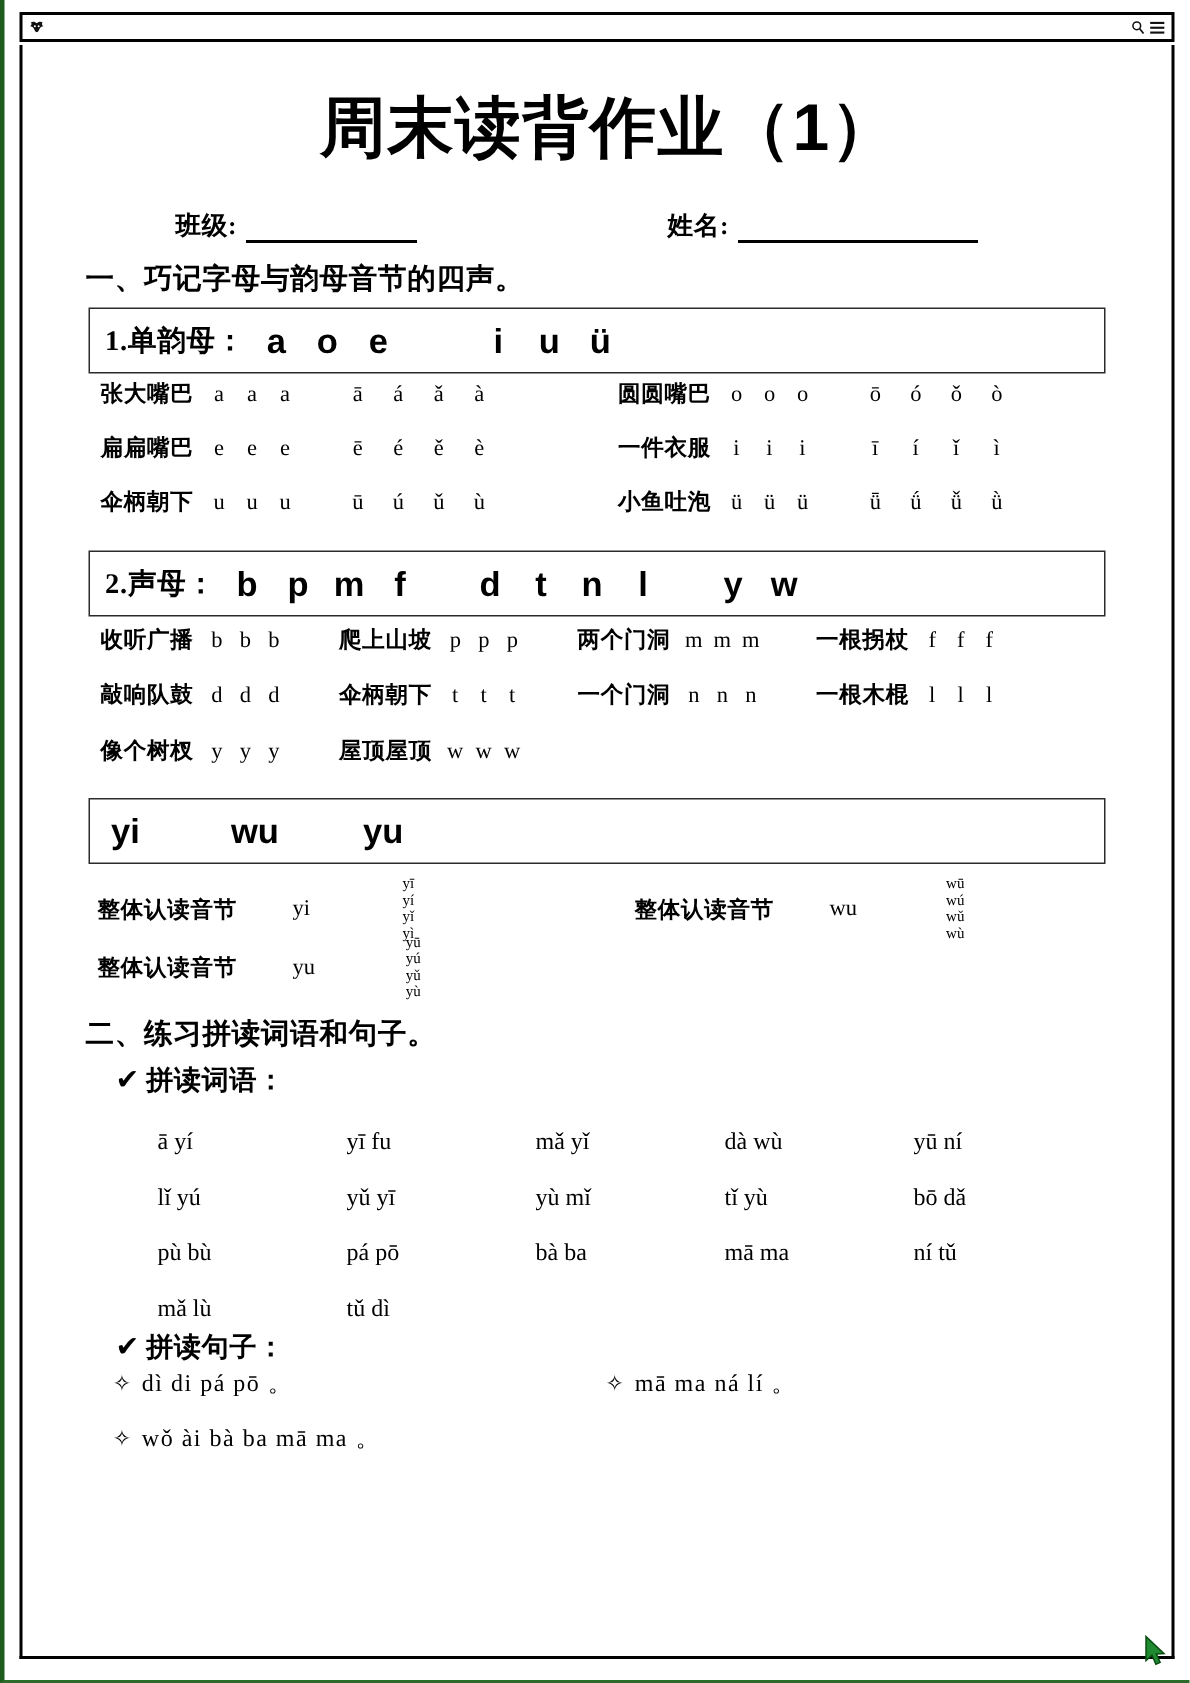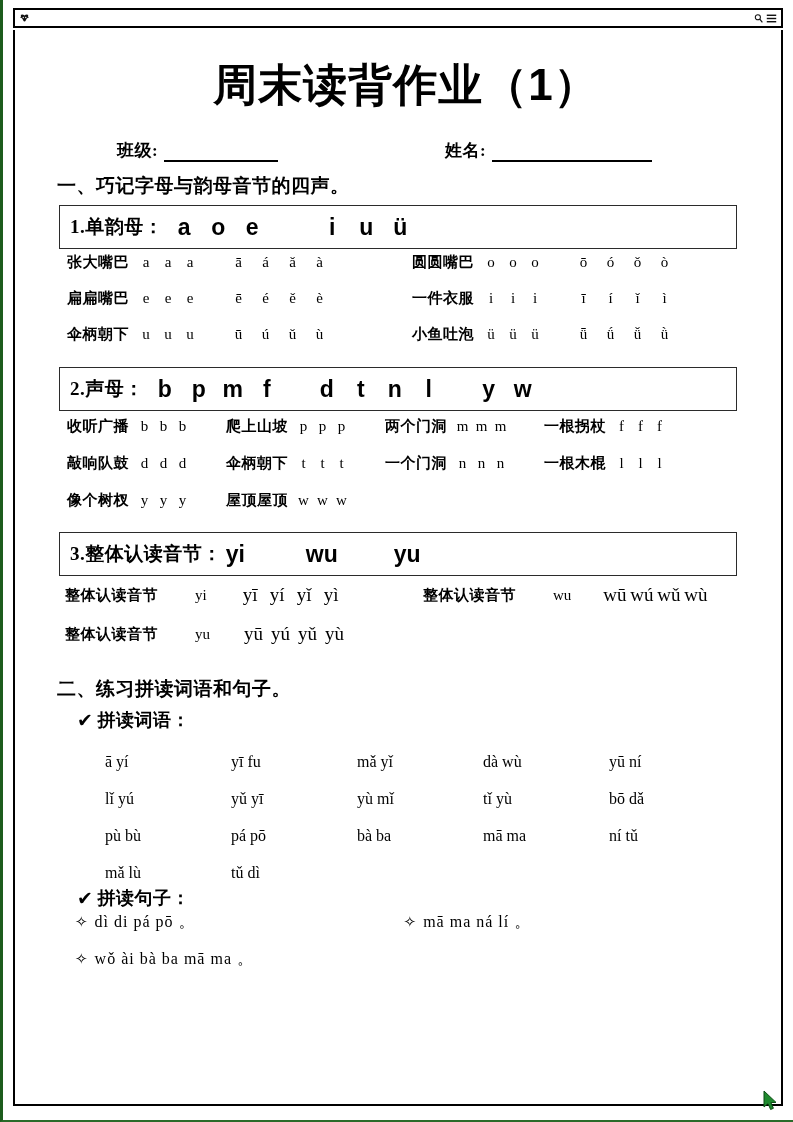--- a/index.html
+++ b/index.html
@@ -167,21 +167,21 @@
   .scell .slabel{
     font-family:"Liberation Serif","DejaVu Serif",serif;
     font-weight:bold;font-size:15px;white-space:nowrap;letter-spacing:0.5px;
   }
   .scell .ssyl{
     font-family:"Liberation Serif","DejaVu Serif",serif;
     font-size:15px;margin-left:7px;
   }
   .scell .stones{
     font-family:"Liberation Serif","DejaVu Serif",serif;
-    font-size:19px;display:flex;
+    font-size:10px;display:flex;margin-left:22px;flex-direction:column;
   }
   .scell .stones span{display:inline-block;width:27px;text-align:center;}
 
   
   .sub-head{
     display:flex;align-items:center;
     margin:6px 0 2px 62px;
     font-family:"Liberation Serif","DejaVu Serif",serif;
     font-weight:bold;font-size:18px;letter-spacing:0.5px;
   }
@@ -484,21 +484,20 @@
             <span class="mplain">
               <span>w</span>
               <span>w</span>
               <span>w</span>
             </span>
           </div>
         </div>
       </div>
 
       <div class="box" style="margin-top:4px;">
-        <span class="box-label">3.整体认读音节：</span>
         <span class="box-letters">
           <span style="display:inline-block;width:80px;">yi</span>
           <span style="display:inline-block;width:88px;">wu</span>
           <span style="display:inline-block;">yu</span>
         </span>
       </div>
 
       <div style="padding-top:8px;">
         <div class="srow">
           <div class="scell">

